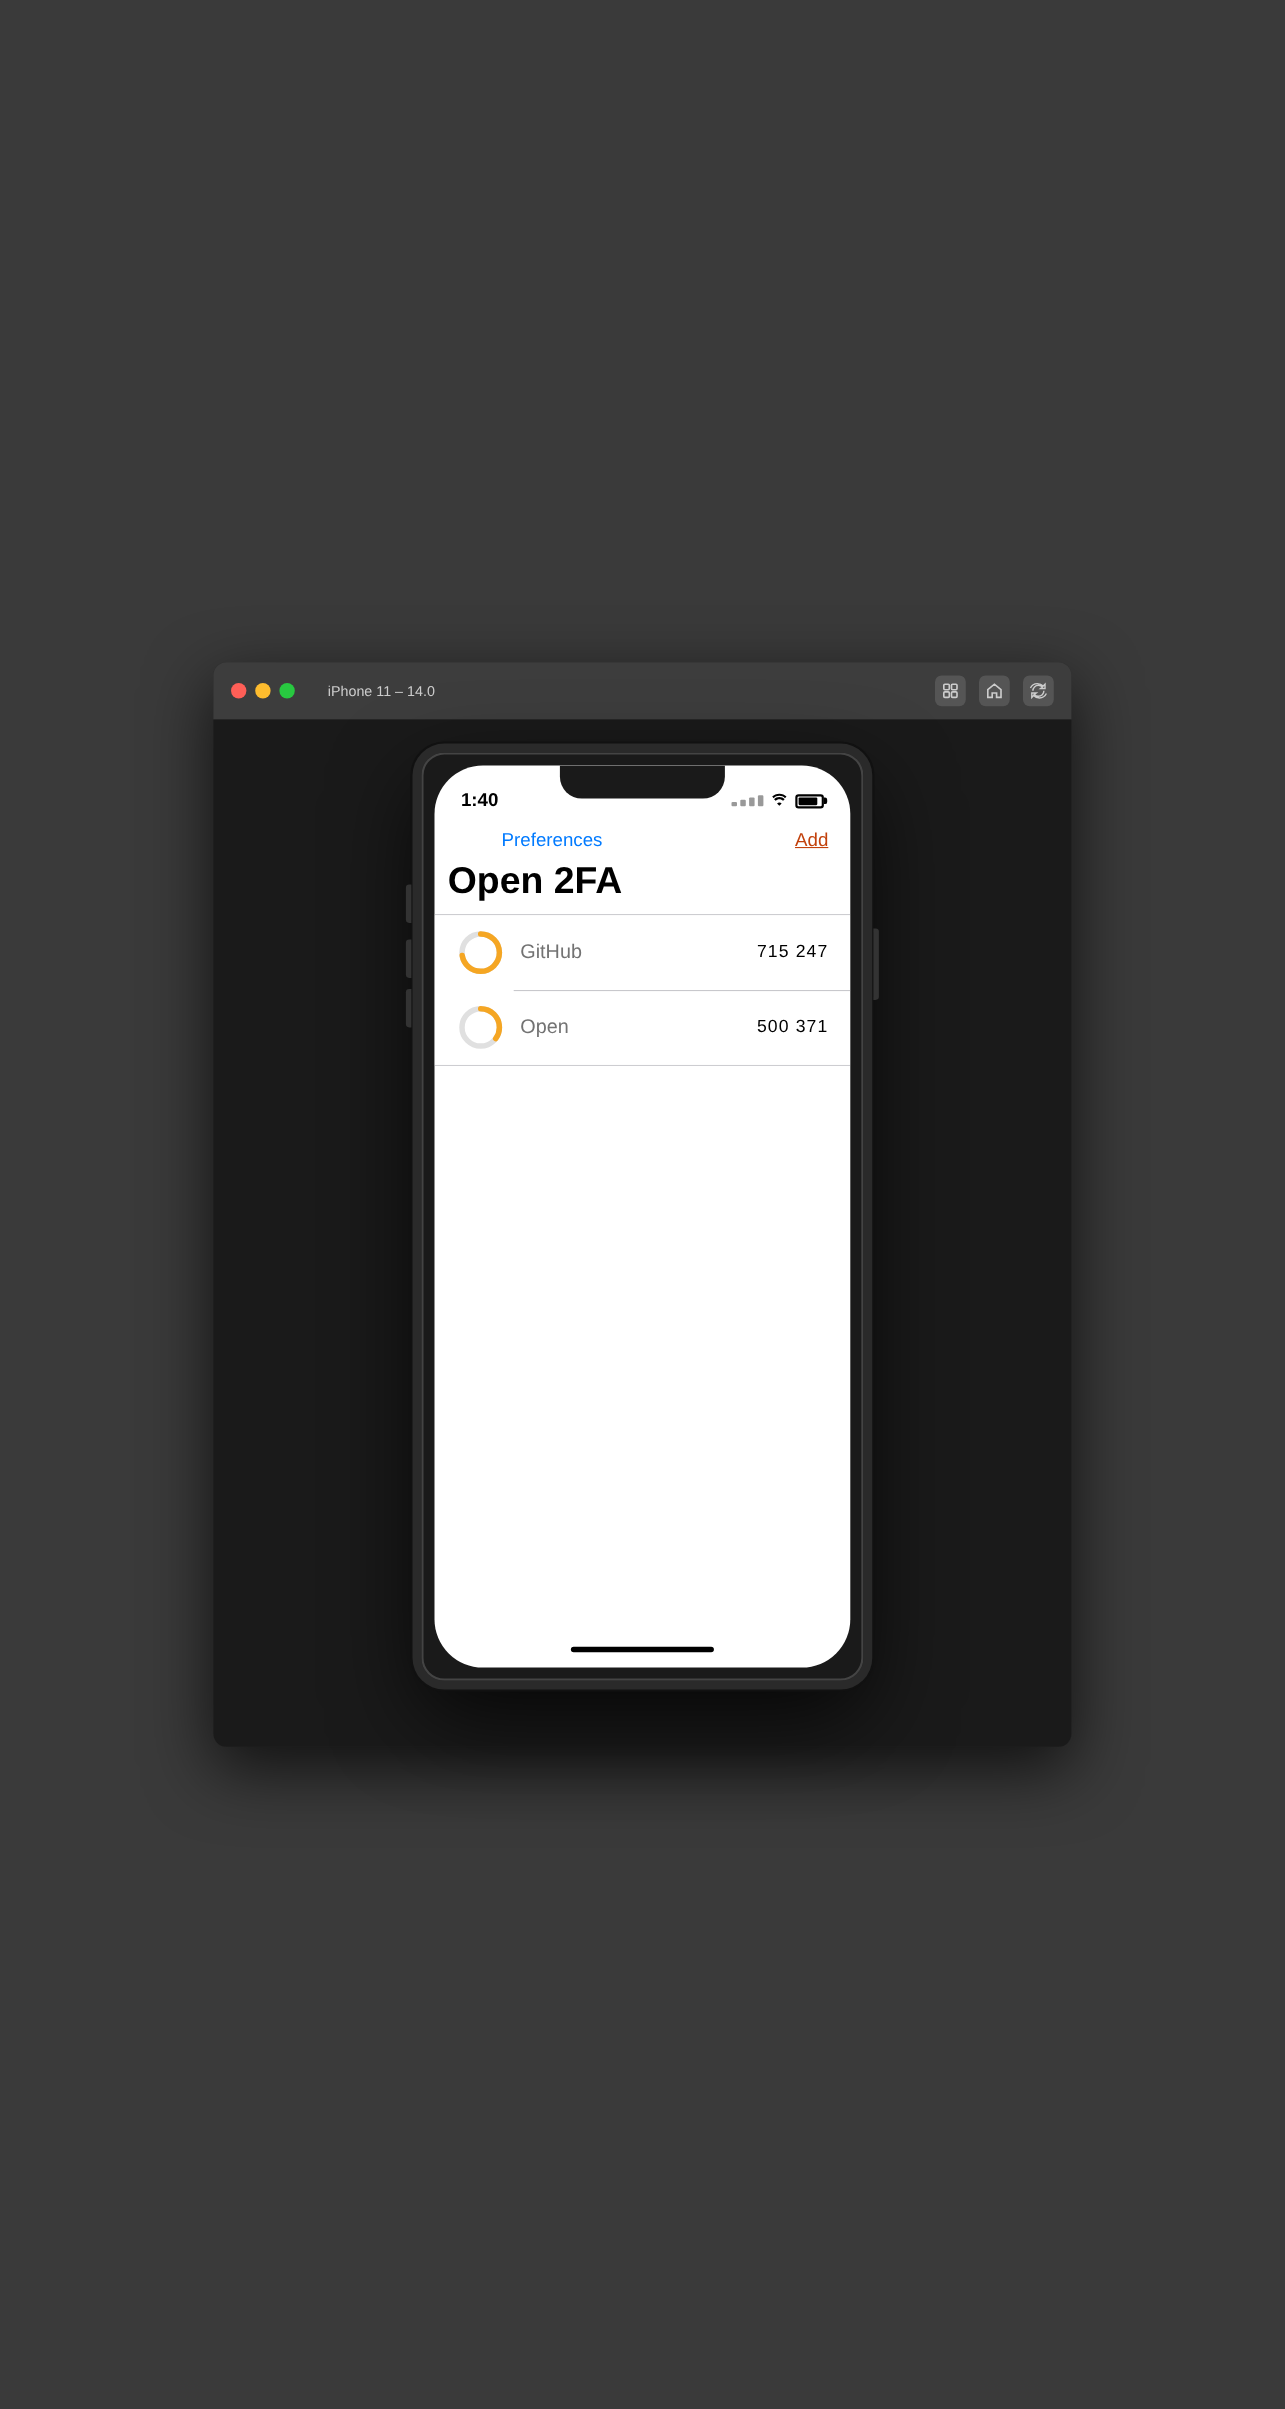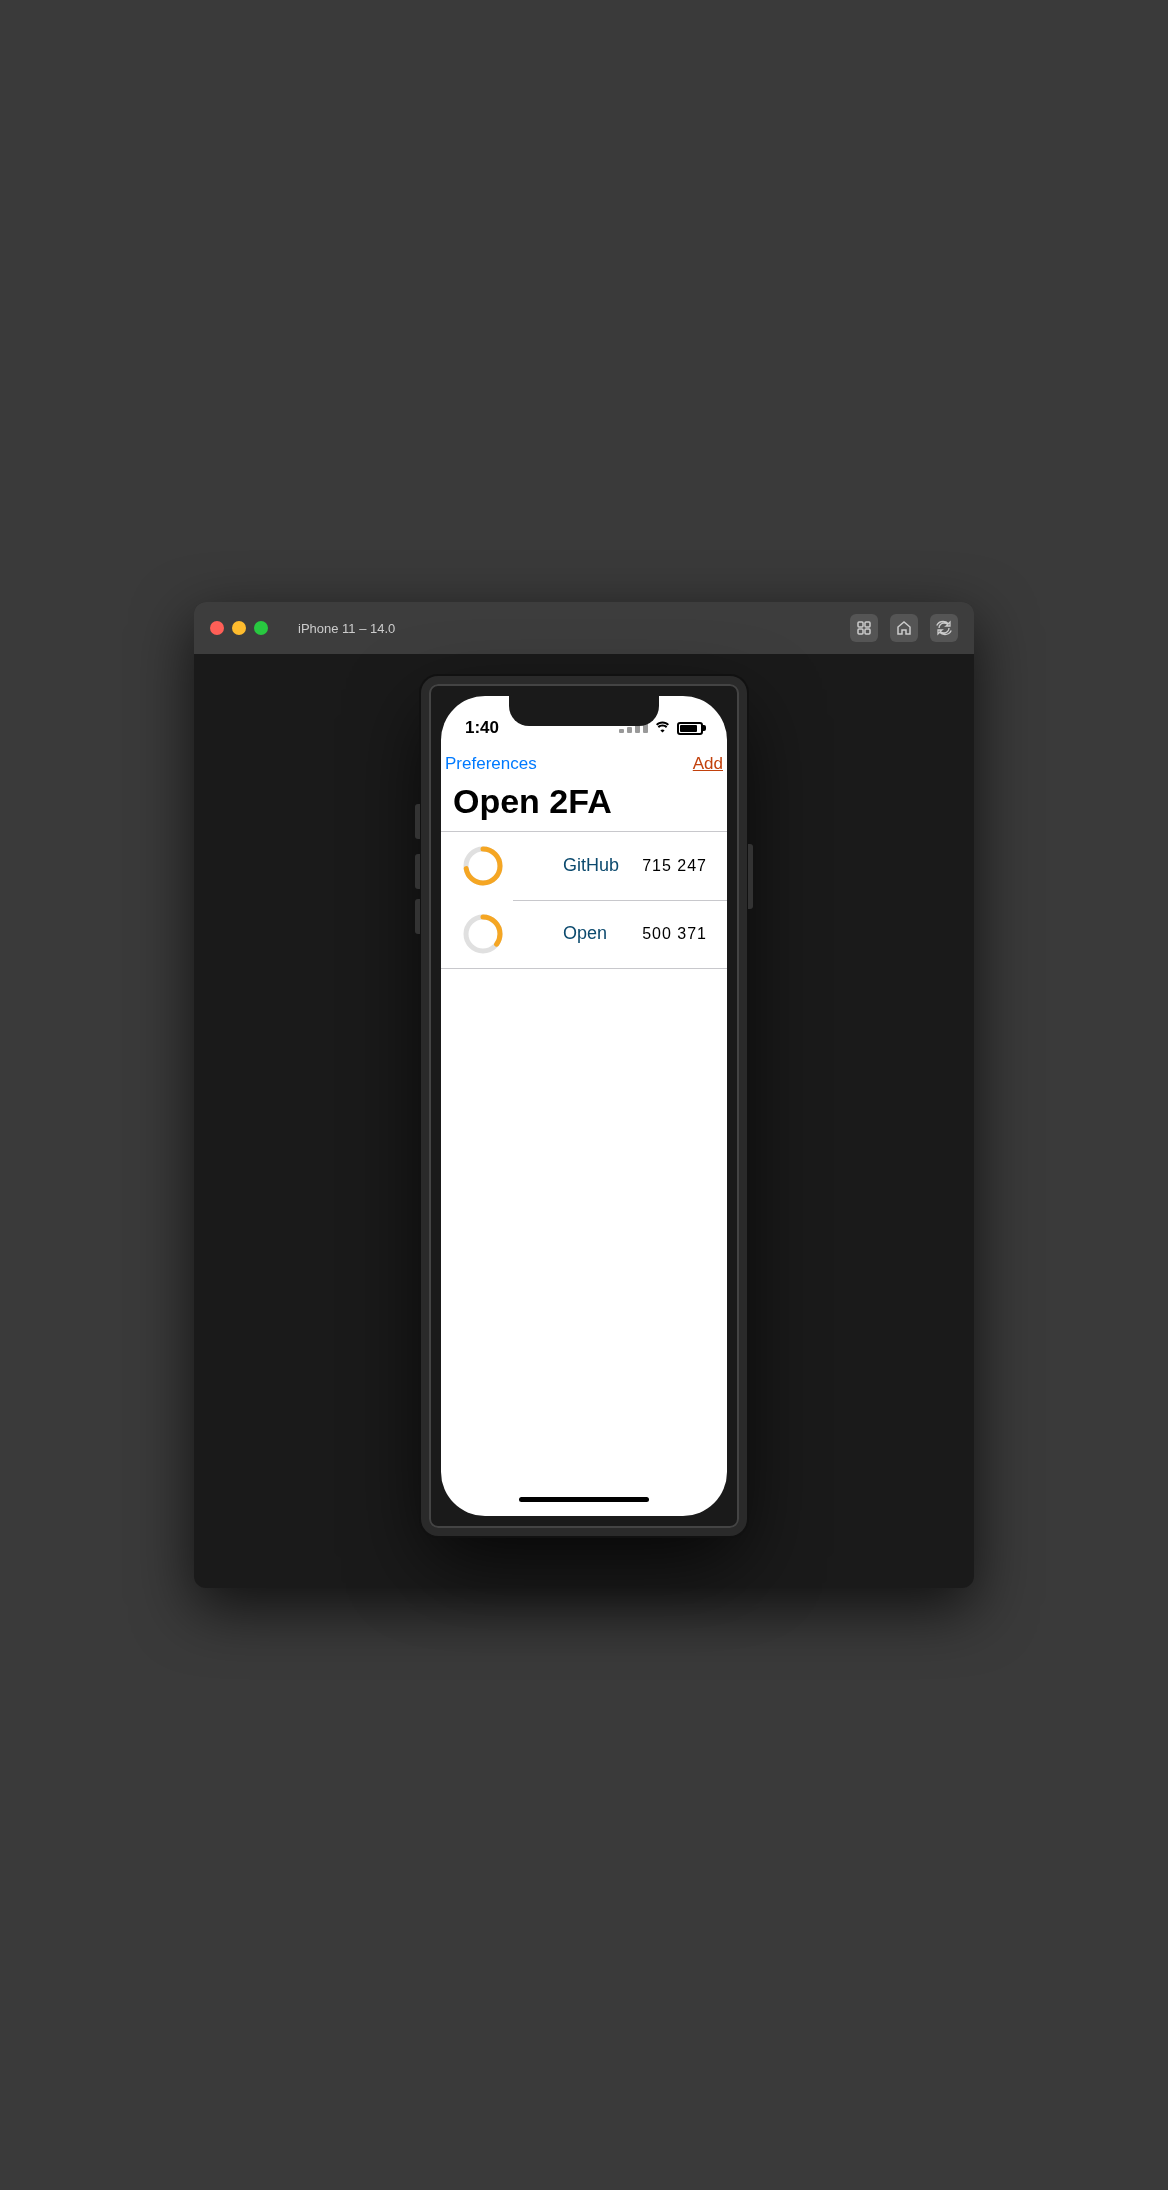--- a/index.html
+++ b/index.html
@@ -71,24 +71,24 @@
 
     .simulator-body {
       background: #1a1a1a;
       padding: 30px 60px 60px;
       border-radius: 0 0 12px 12px;
       display: flex;
       justify-content: center;
     }
 
     .phone-frame {
-      width: 310px;
+      width: 402px;
       height: 844px;
       background: #1a1a1a;
-      border-radius: 9px;
+      border-radius: 21px;
       padding: 12px;
       box-shadow:
         inset 0 0 0 2px #444,
         0 0 0 8px #2a2a2a,
         0 0 0 10px #111,
         0 30px 80px rgba(0,0,0,0.8);
       position: relative;
     }
 
     
@@ -204,22 +204,23 @@
       background: #000;
       height: 100%;
       width: 85%;
       border-radius: 1px;
     }
 
     .nav-bar {
       display: flex;
       justify-content: space-between;
       align-items: center;
-      padding: 8px 4px 4px;
+      padding: 8px 20px 4px;
       flex-shrink: 0;
+      margin-left: 41px;
     }
 
     .nav-back {
       color: #007AFF;
       font-size: 17px;
       font-weight: 400;
     }
 
     .nav-add {
       color: #007AFF;
@@ -279,23 +280,22 @@
       margin-right: 14px;
     }
 
     .ring-svg {
       width: 44px;
       height: 44px;
     }
 
     .item-name {
       font-size: 18px;
-      color: #0c4a6e;
+      color: #737373;
       flex: 1;
-      margin-left: 44px;
     }
 
     .item-code {
       font-size: 16px;
       color: #000;
       letter-spacing: 1px;
     }
 
     .home-indicator {
       height: 34px;

